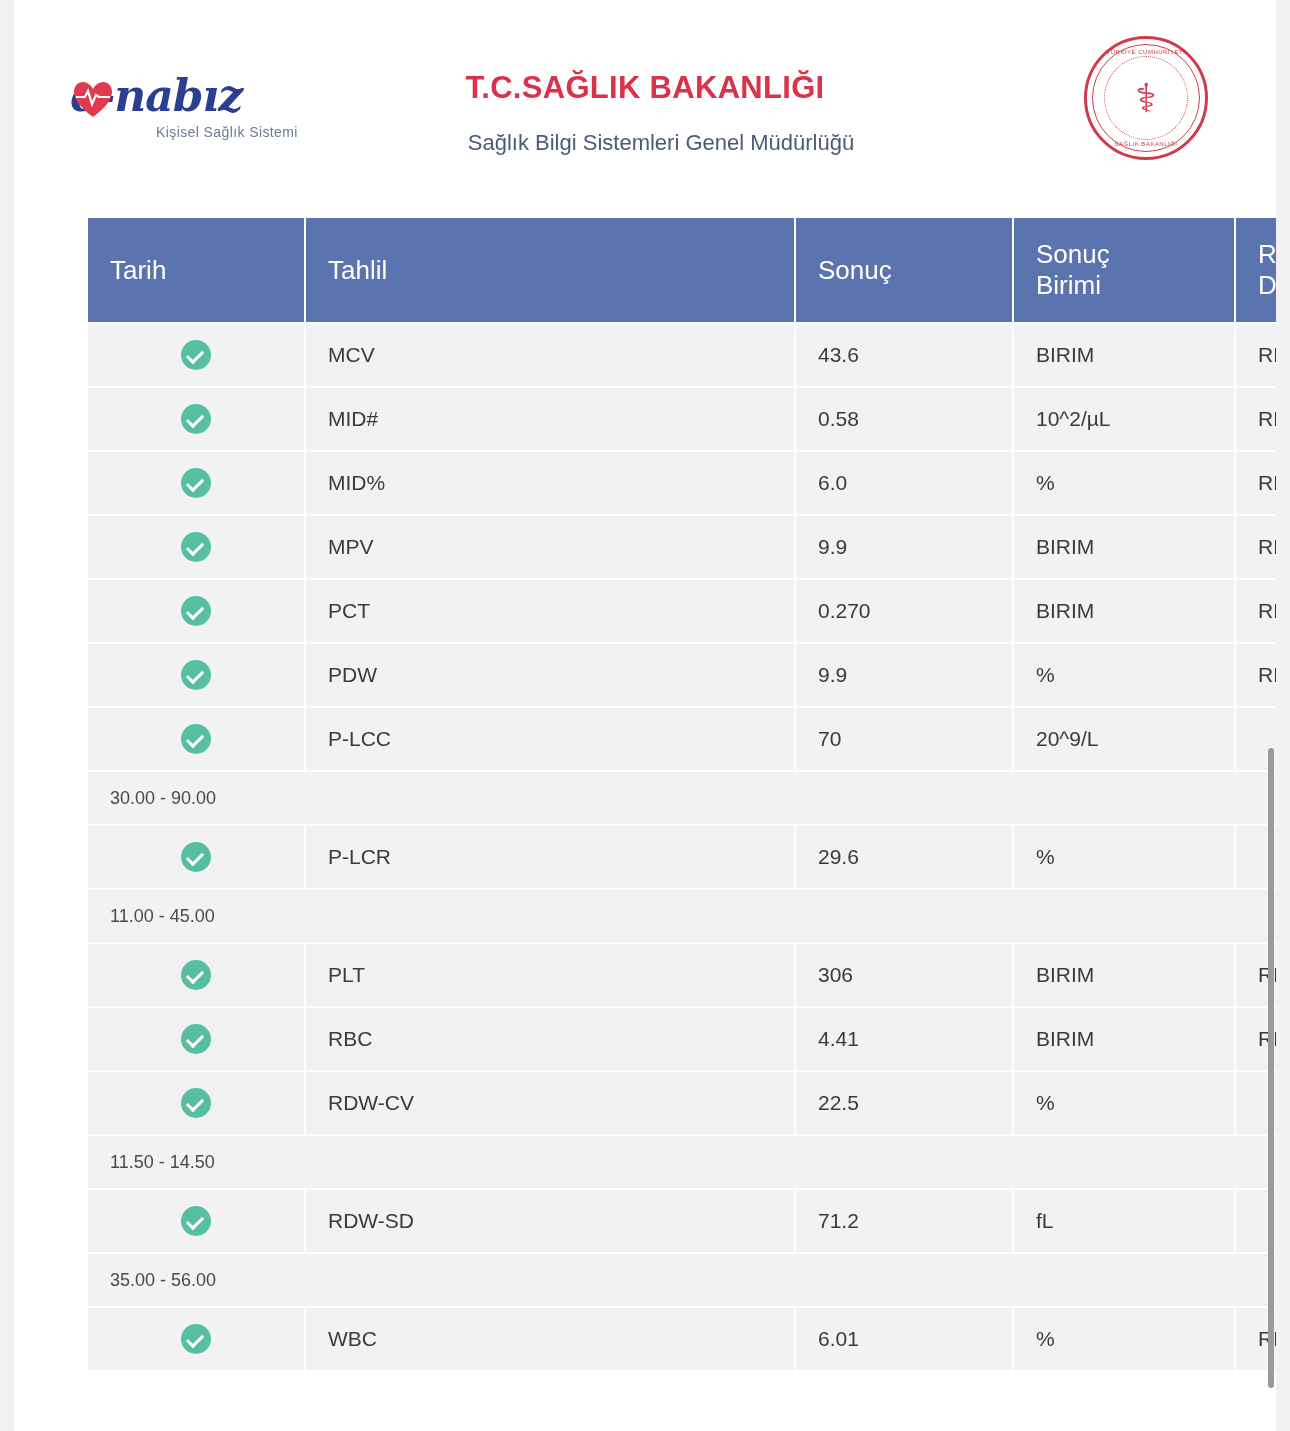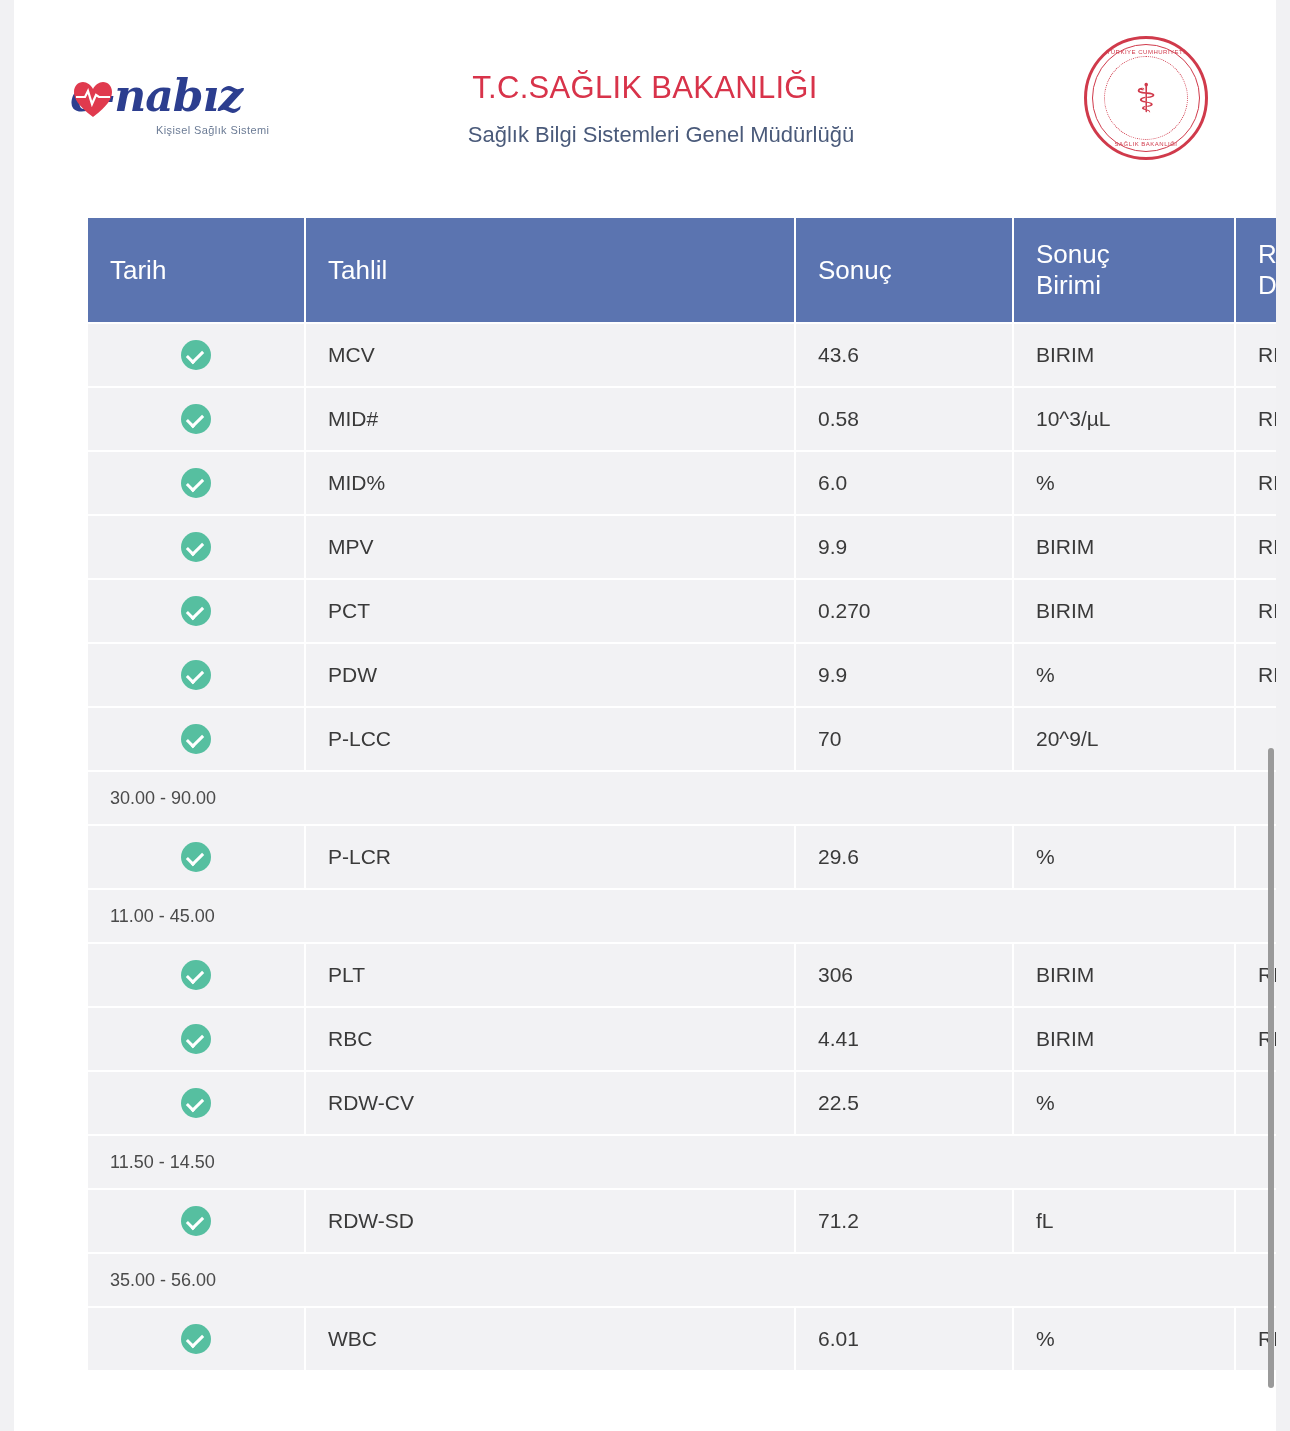--- a/index.html
+++ b/index.html
@@ -68,40 +68,40 @@
     position: absolute;
     left: 2px;
     top: 18px;
     width: 42px;
     height: 40px;
   }
   .logo-sub {
     position: absolute;
     left: 86px;
     top: 62px;
-    font-size: 11px;
+    font-size: 14px;
     color: #6b7b95;
     letter-spacing: 0.4px;
     white-space: nowrap;
   }
   .title-block {
     position: absolute;
     left: 0;
     right: 0;
     top: 70px;
     text-align: center;
   }
   .title-main {
     font-size: 31px;
-    font-weight: normal;
+    font-weight: bold;
     color: #d8334a;
     letter-spacing: 0.3px;
   }
   .title-sub {
-    margin-top: 16px;
+    margin-top: 24px;
     font-size: 22px;
     color: #4a5a7a;
     padding-left: 32px;
   }
   .ministry-seal {
     position: absolute;
     right: 68px;
     top: 36px;
     width: 124px;
     height: 124px;
@@ -287,21 +287,21 @@
               <td class="cell-status"><span class="check-icon"></span></td>
               <td>MCV</td>
               <td>43.6</td>
               <td>BIRIM</td>
               <td>REFERANS</td>
             </tr>
             <tr>
               <td class="cell-status"><span class="check-icon"></span></td>
               <td>MID#</td>
               <td>0.58</td>
-              <td>10^3/µL</td>
+              <td>10^2/µL</td>
               <td>REFERANS</td>
             </tr>
             <tr>
               <td class="cell-status"><span class="check-icon"></span></td>
               <td>MID%</td>
               <td>6.0</td>
               <td>%</td>
               <td>REFERANS</td>
             </tr>
             <tr>

